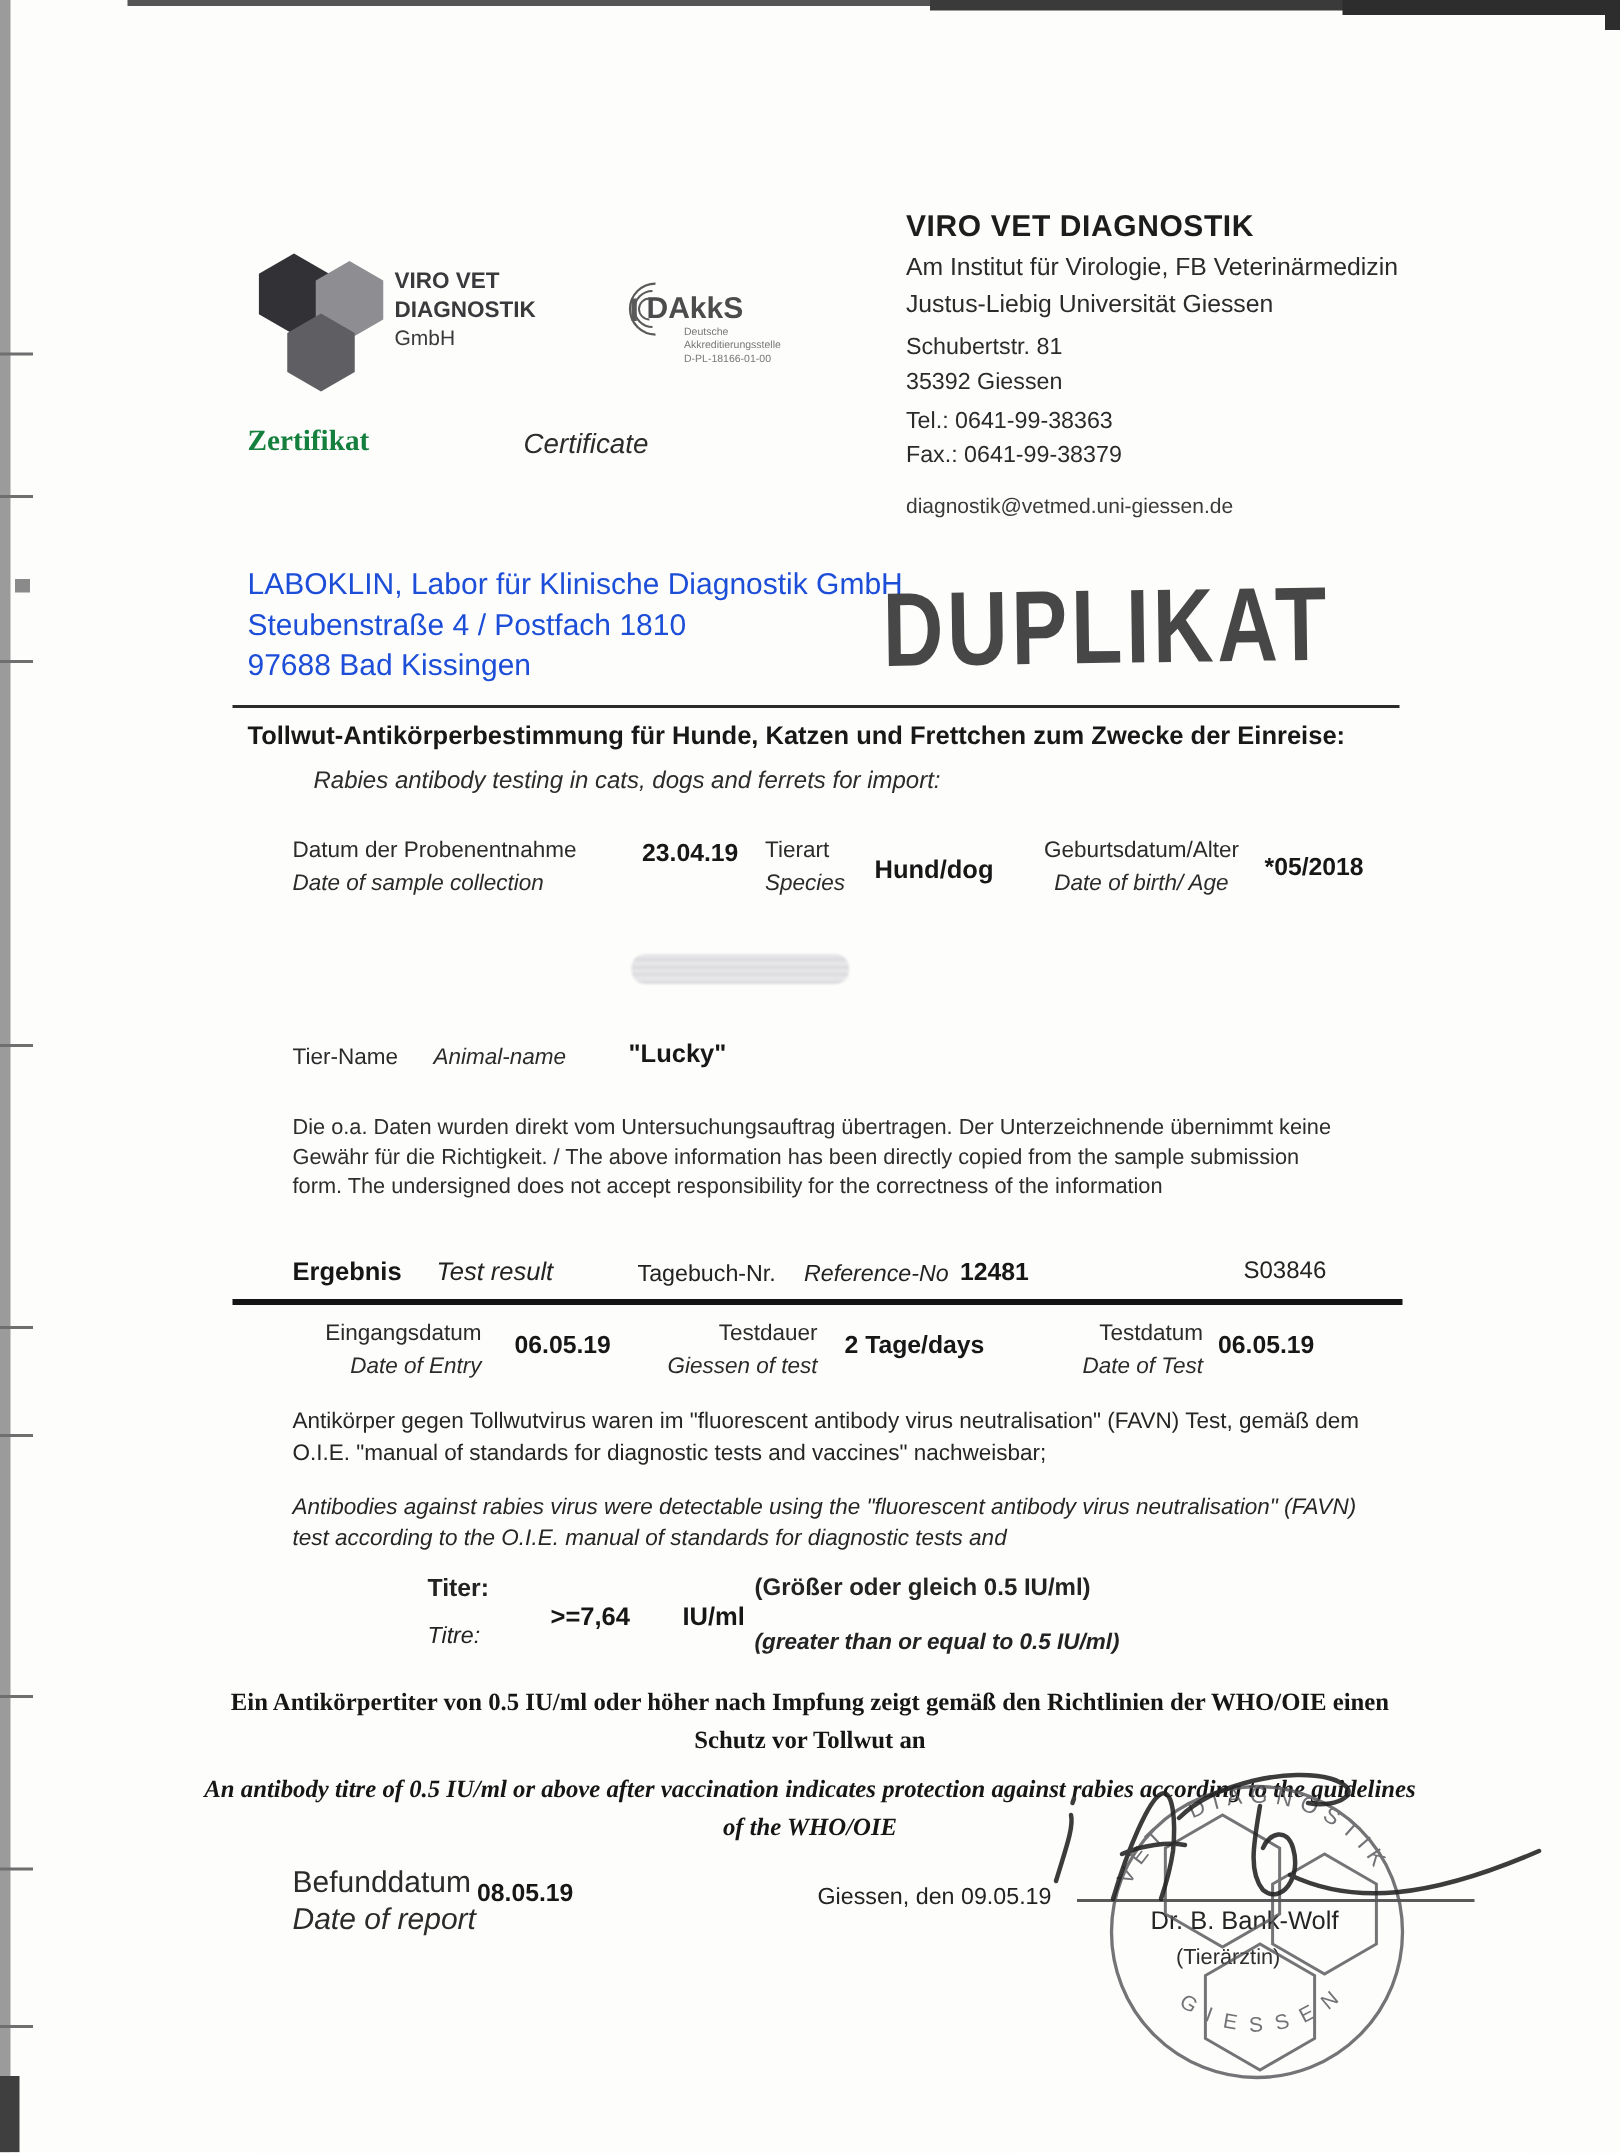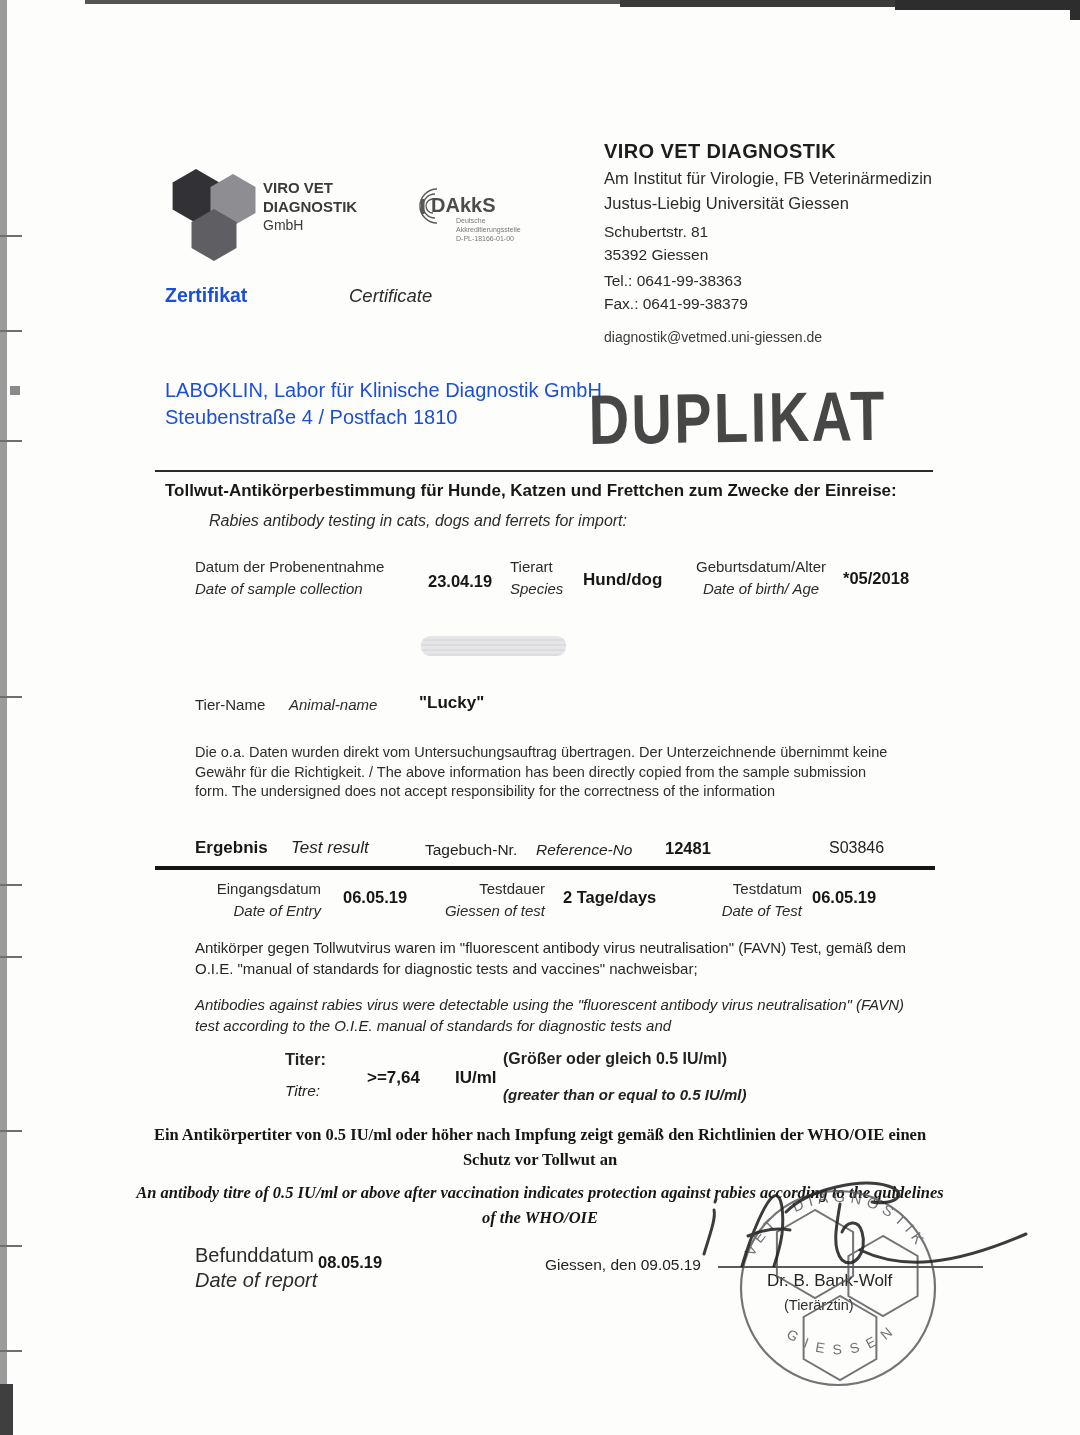--- a/index.html
+++ b/index.html
@@ -82,40 +82,41 @@
     <div class="org">VIRO VET DIAGNOSTIK</div>
     <div class="l16">Am Institut für Virologie, FB Veterinärmedizin</div>
     <div class="l16">Justus-Liebig Universität Giessen</div>
     <div class="l15" style="margin-top:10px;">Schubertstr. 81</div>
     <div class="l15">35392 Giessen</div>
     <div class="tel">Tel.: 0641-99-38363</div>
     <div class="l15">Fax.: 0641-99-38379</div>
     <div class="email">diagnostik@vetmed.uni-giessen.de</div>
   </div>
 
-  <div class="abs b" style="left:165px;top:284px;font-size:19.5px;color:#1d4ed8;">Zertifikat</div>
+  <div class="abs b" style="left:165px;top:284px;font-size:19.5px;color:#15803d;font-family:Liberation Serif, serif;">Zertifikat</div>
   <div class="abs i" style="left:349px;top:285px;font-size:18.5px;color:#2c2c2c;">Certificate</div>
 
   <div class="abs" style="left:165px;top:349px;font-size:20px;line-height:27px;color:#1d4ed8;margin-top:28px;">
     <div>LABOKLIN, Labor für Klinische Diagnostik GmbH</div>
     <div>Steubenstraße 4 / Postfach 1810</div>
+    <div>97688 Bad Kissingen</div>
   </div>
 
   <div class="duplikat">DUPLIKAT</div>
 
   <div class="abs" style="left:155px;top:470px;width:778px;height:2px;background:#2b2b2b;"></div>
 
   <div class="abs b" style="left:165px;top:481px;font-size:17px;color:#181818;">Tollwut-Antikörperbestimmung für Hunde, Katzen und Frettchen zum Zwecke der Einreise:</div>
   <div class="abs i" style="left:165px;top:512px;font-size:16px;color:#2c2c2c;margin-left:44px;">Rabies antibody testing in cats, dogs and ferrets for import:</div>
 
   <div class="abs lbl" style="left:195px;top:556px;">
     <div>Datum der Probenentnahme</div>
     <div class="i">Date of sample collection</div>
   </div>
-  <div class="abs val" style="left:428px;top:572px;">23.04.19</div>
+  <div class="abs val" style="left:428px;top:560px;">23.04.19</div>
   <div class="abs lbl" style="left:510px;top:556px;">
     <div>Tierart</div>
     <div class="i">Species</div>
   </div>
   <div class="abs val" style="left:583px;top:570px;font-size:17px;">Hund/dog</div>
   <div class="abs lbl center" style="left:676px;top:556px;width:170px;">
     <div>Geburtsdatum/Alter</div>
     <div class="i">Date of birth/ Age</div>
   </div>
   <div class="abs val" style="left:843px;top:569px;">*05/2018</div>
@@ -125,21 +126,21 @@
   <div class="abs lbl" style="left:195px;top:694px;">Tier-Name</div>
   <div class="abs lbl i" style="left:289px;top:694px;">Animal-name</div>
   <div class="abs val" style="left:419px;top:693px;font-size:17px;">"Lucky"</div>
 
   <div class="abs" style="left:195px;top:743px;width:702px;font-size:14.5px;line-height:19.5px;color:#2e2e2e;">Die o.a. Daten wurden direkt vom Untersuchungsauftrag übertragen. Der Unterzeichnende übernimmt keine Gewähr für die Richtigkeit. / The above information has been directly copied from the sample submission form. The undersigned does not accept responsibility for the correctness of the information</div>
 
   <div class="abs b" style="left:195px;top:838px;font-size:17px;color:#161616;">Ergebnis</div>
   <div class="abs i" style="left:291px;top:838px;font-size:17px;">Test result</div>
   <div class="abs" style="left:425px;top:841px;font-size:15.5px;">Tagebuch-Nr.</div>
   <div class="abs i" style="left:536px;top:841px;font-size:15.5px;">Reference-No</div>
-  <div class="abs val" style="left:640px;top:839px;margin-left:25px;">12481</div>
+  <div class="abs val" style="left:640px;top:839px;">12481</div>
   <div class="abs" style="left:829px;top:839px;font-size:16px;">S03846</div>
 
   <div class="abs" style="left:155px;top:866px;width:780px;height:4px;background:#151515;"></div>
 
   <div class="abs lbl right" style="left:193px;top:878px;width:128px;">
     <div>Eingangsdatum</div>
     <div class="i">Date of Entry</div>
   </div>
   <div class="abs val" style="left:343px;top:888px;">06.05.19</div>
   <div class="abs lbl right" style="left:415px;top:878px;width:130px;">

